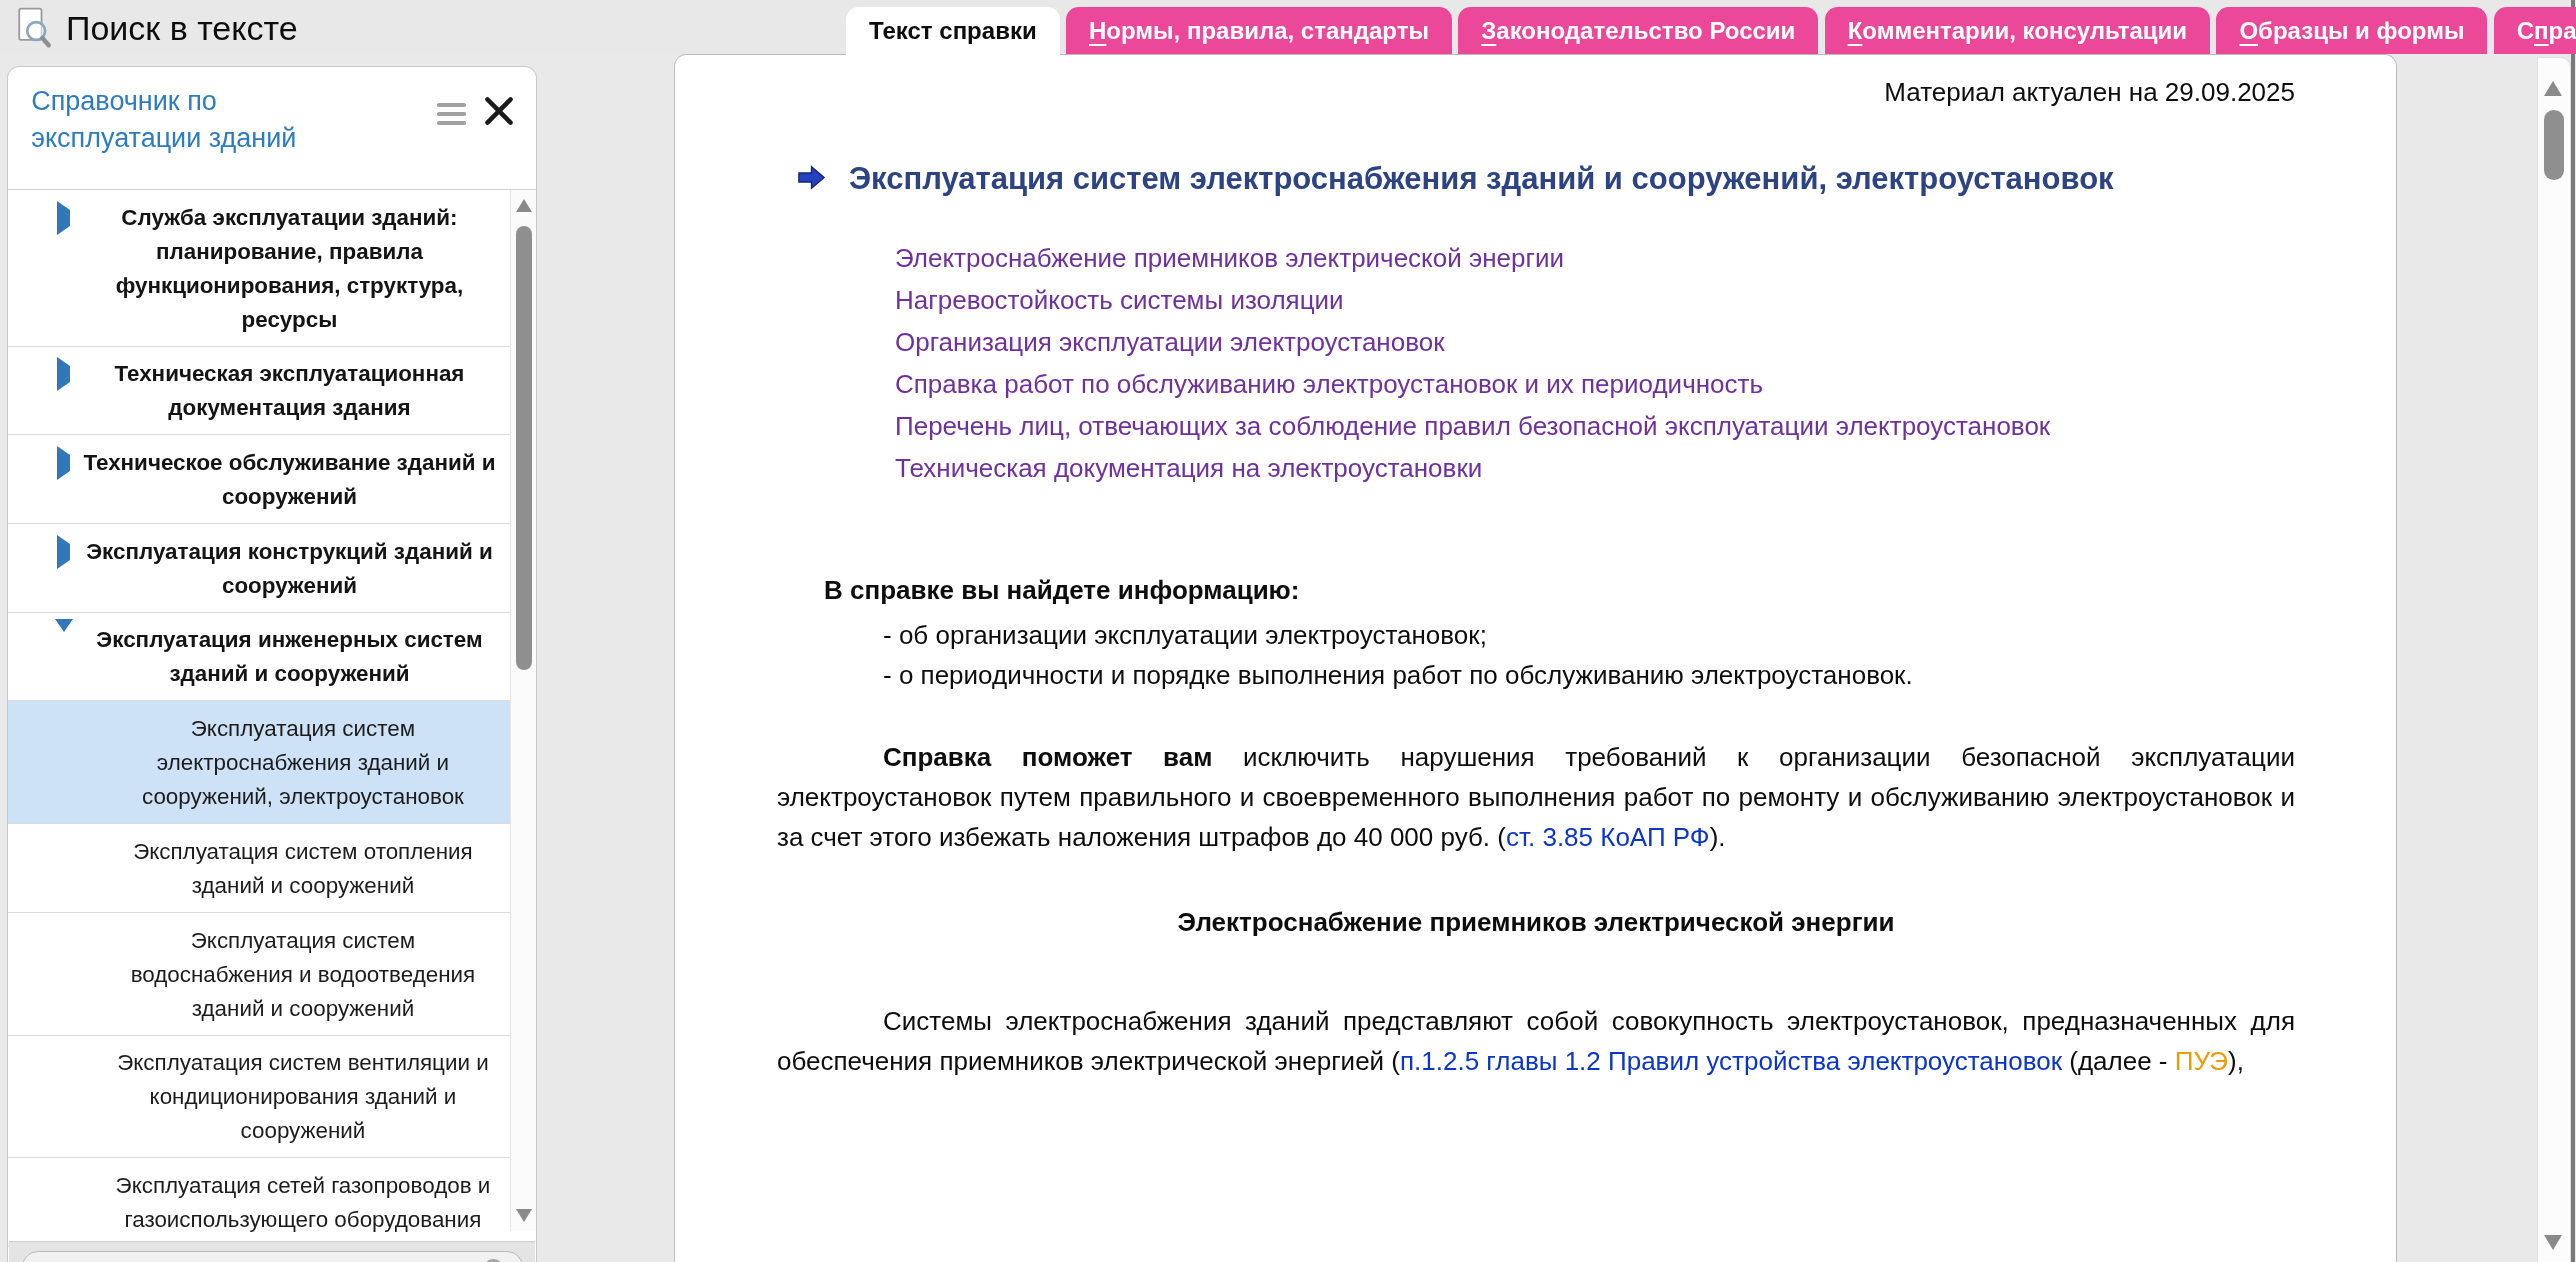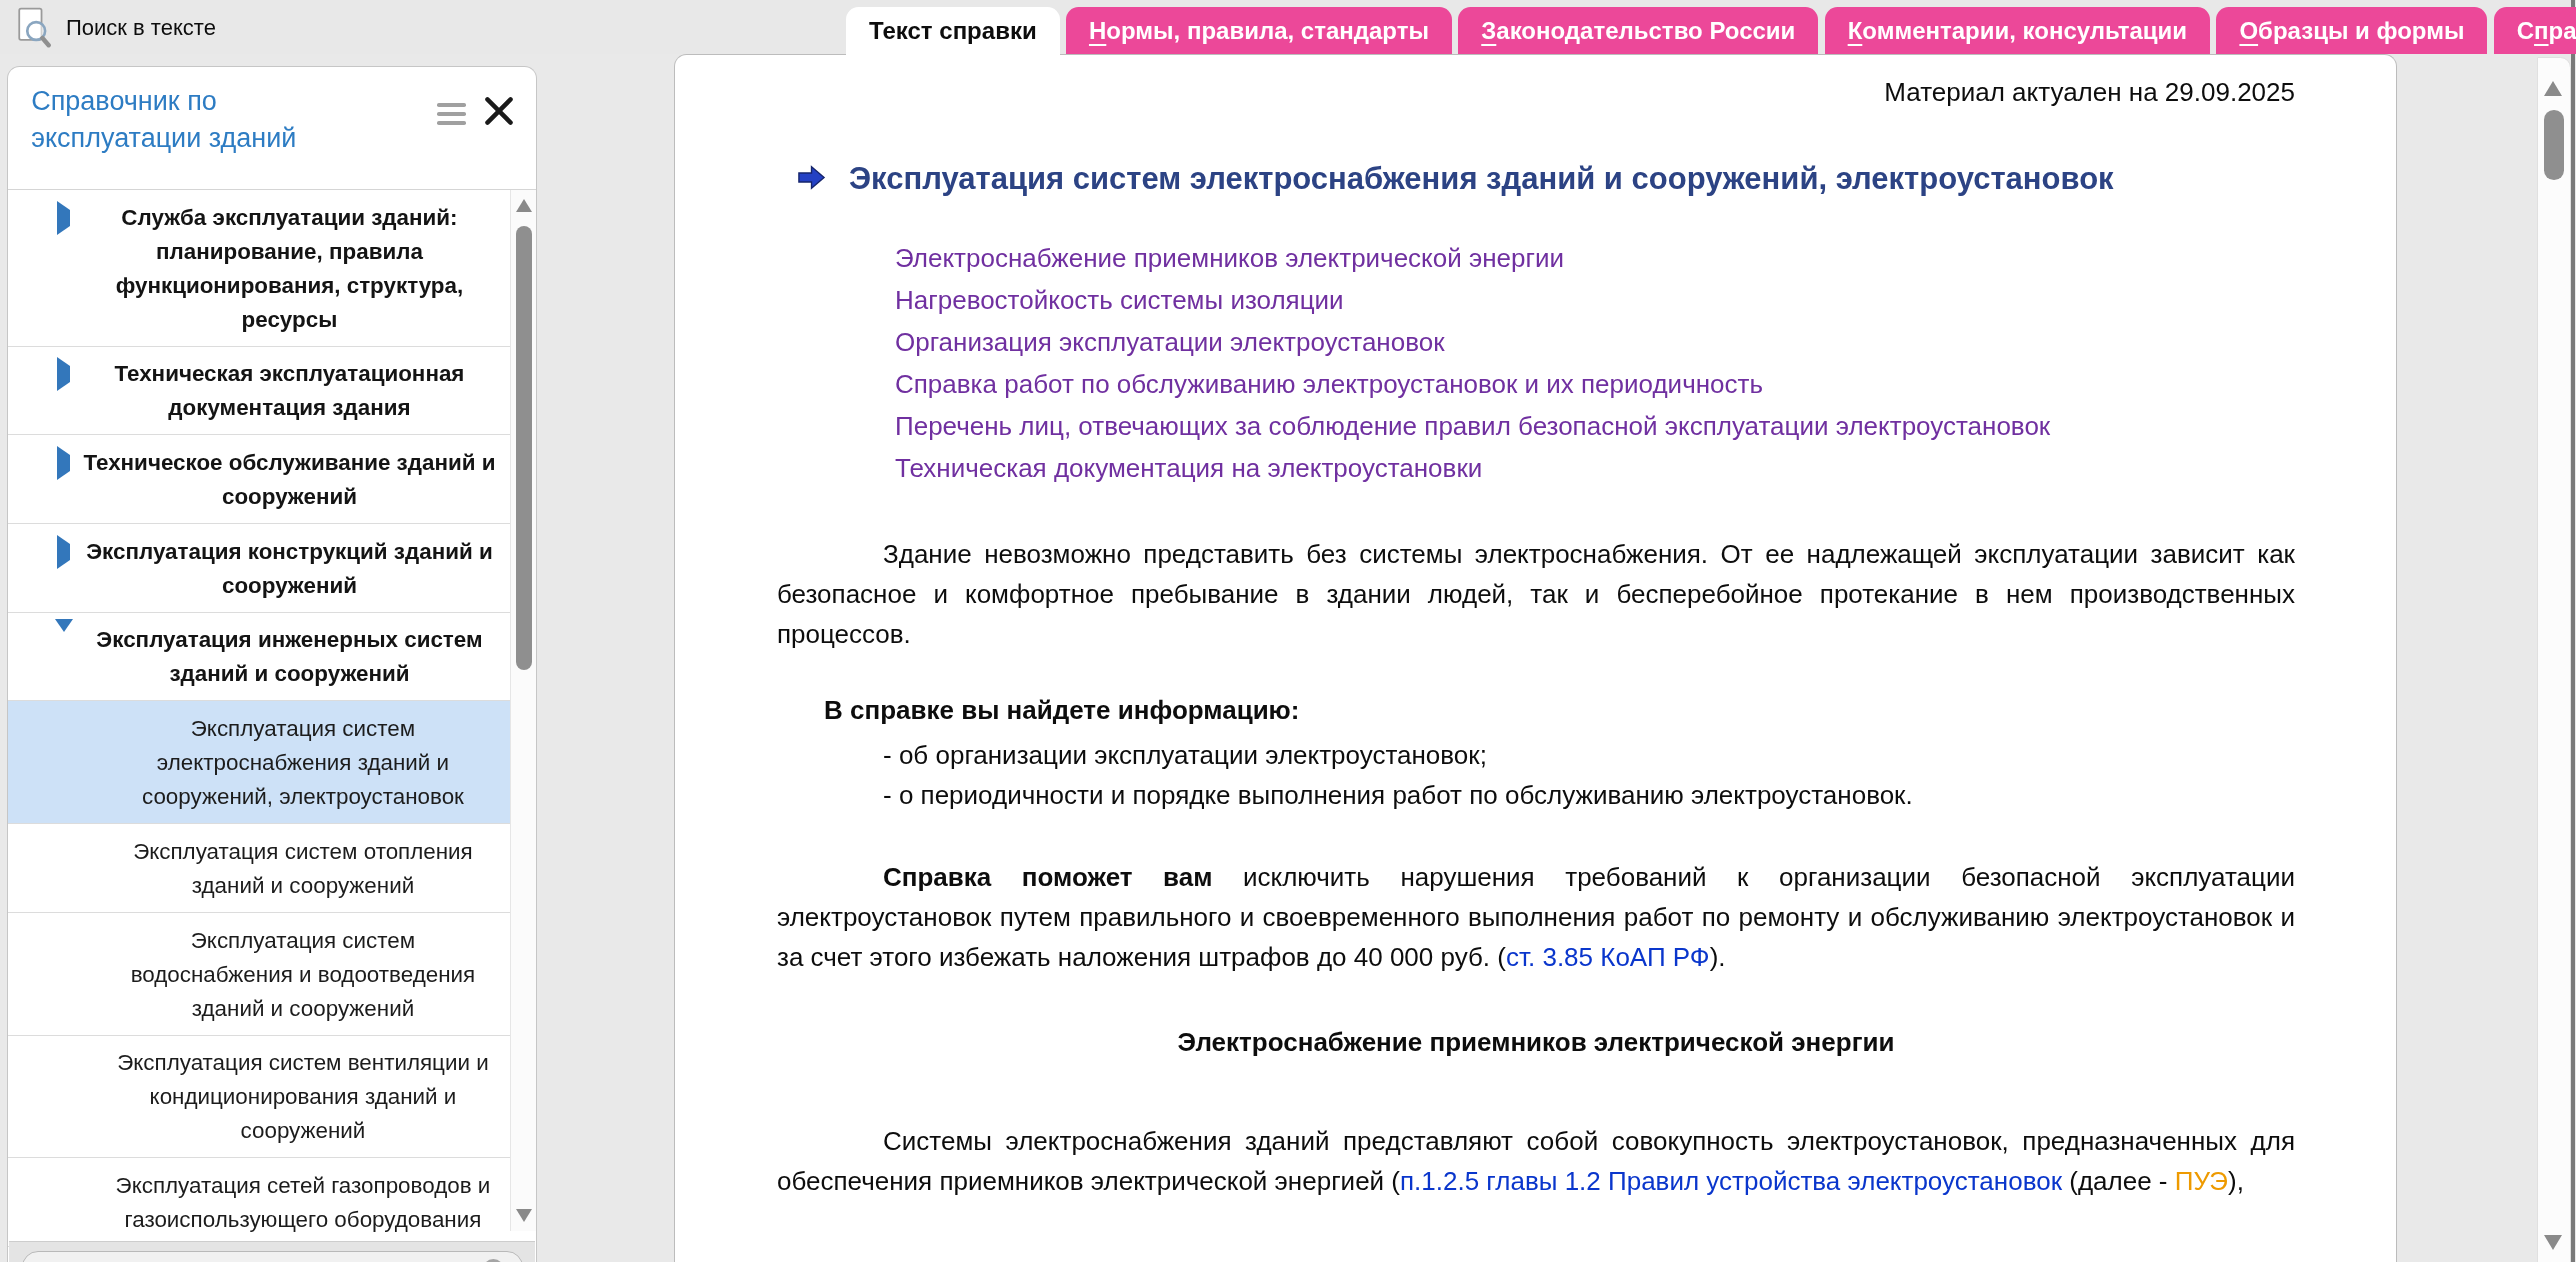--- a/index.html
+++ b/index.html
@@ -8,21 +8,21 @@
     position: relative;
     overflow: hidden;
     background: #e9e9e9;
     font-family: "Liberation Sans", sans-serif;
     color: #111;
   }
 
   
   .topbar { position: absolute; left: 0; top: 0; width: 2576px; height: 54px; background: #e8e8e8; }
   .search-ctl { position: absolute; left: 12.5px; top: 5.4px; display: flex; align-items: center; gap: 12.5px; cursor: pointer; }
-  .search-ctl .lbl { font-size: 22px; color: #0d0d0d; text-align: right; }
+  .search-ctl .lbl { font-size: 34px; color: #0d0d0d; text-align: right; }
 
   
   .tabs { position: absolute; left: 846px; top: 7.2px; display: flex; gap: 6.3px; align-items: flex-start; z-index: 6; }
   .tab {
     height: 47px; line-height: 47px; padding: 0 23px;
     background: #ec4899; color: #fff;
     font-size: 24px; font-weight: bold; white-space: nowrap;
     border-radius: 12.5px 12.5px 0 0; cursor: pointer;
   }
   .tab.active { background: #ffffff; color: #0d0d0d; height: 50px; line-height: 48px; }
@@ -212,21 +212,20 @@
   <div class="doc-toc">
     <p>Электроснабжение приемников электрической энергии</p>
     <p>Нагревостойкость системы изоляции</p>
     <p>Организация эксплуатации электроустановок</p>
     <p>Справка работ по обслуживанию электроустановок и их периодичность</p>
     <p>Перечень лиц, отвечающих за соблюдение правил безопасной эксплуатации электроустановок</p>
     <p>Техническая документация на электроустановки</p>
   </div>
 
   <div class="doc-body">
-    <p class="j">Здание невозможно представить без системы электроснабжения. От ее надлежащей эксплуатации зависит как безопасное и комфортное пребывание в здании людей, так и бесперебойное протекание в нем производственных процессов.</p>
     <p class="b ind mt40">В справке вы найдете информацию:</p>
     <p class="ind mt5">- об организации эксплуатации электроустановок;</p>
     <p class="ind">- о периодичности и порядке выполнения работ по обслуживанию электроустановок.</p>
     <p class="j mt47"><span class="b">Справка поможет вам</span><span> исключить нарушения требований к организации безопасной эксплуатации электроустановок путем правильного и своевременного выполнения работ по ремонту и обслуживанию электроустановок и за счет этого избежать наложения штрафов до 40 000 руб. (</span><span class="lnk-blue">ст. 3.85 КоАП РФ</span><span>).</span></p>
     <p class="center-head mt50">Электроснабжение приемников электрической энергии</p>
     <p class="j mt48"><span>Системы электроснабжения зданий представляют собой совокупность электроустановок, предназначенных для обеспечения приемников электрической энергией (</span><span class="lnk-blue">п.1.2.5 главы 1.2 Правил устройства электроустановок</span><span> (далее - </span><span class="lnk-orange">ПУЭ</span><span>),</span></p>
   </div>
 </div>
 
 <div class="vscroll">

